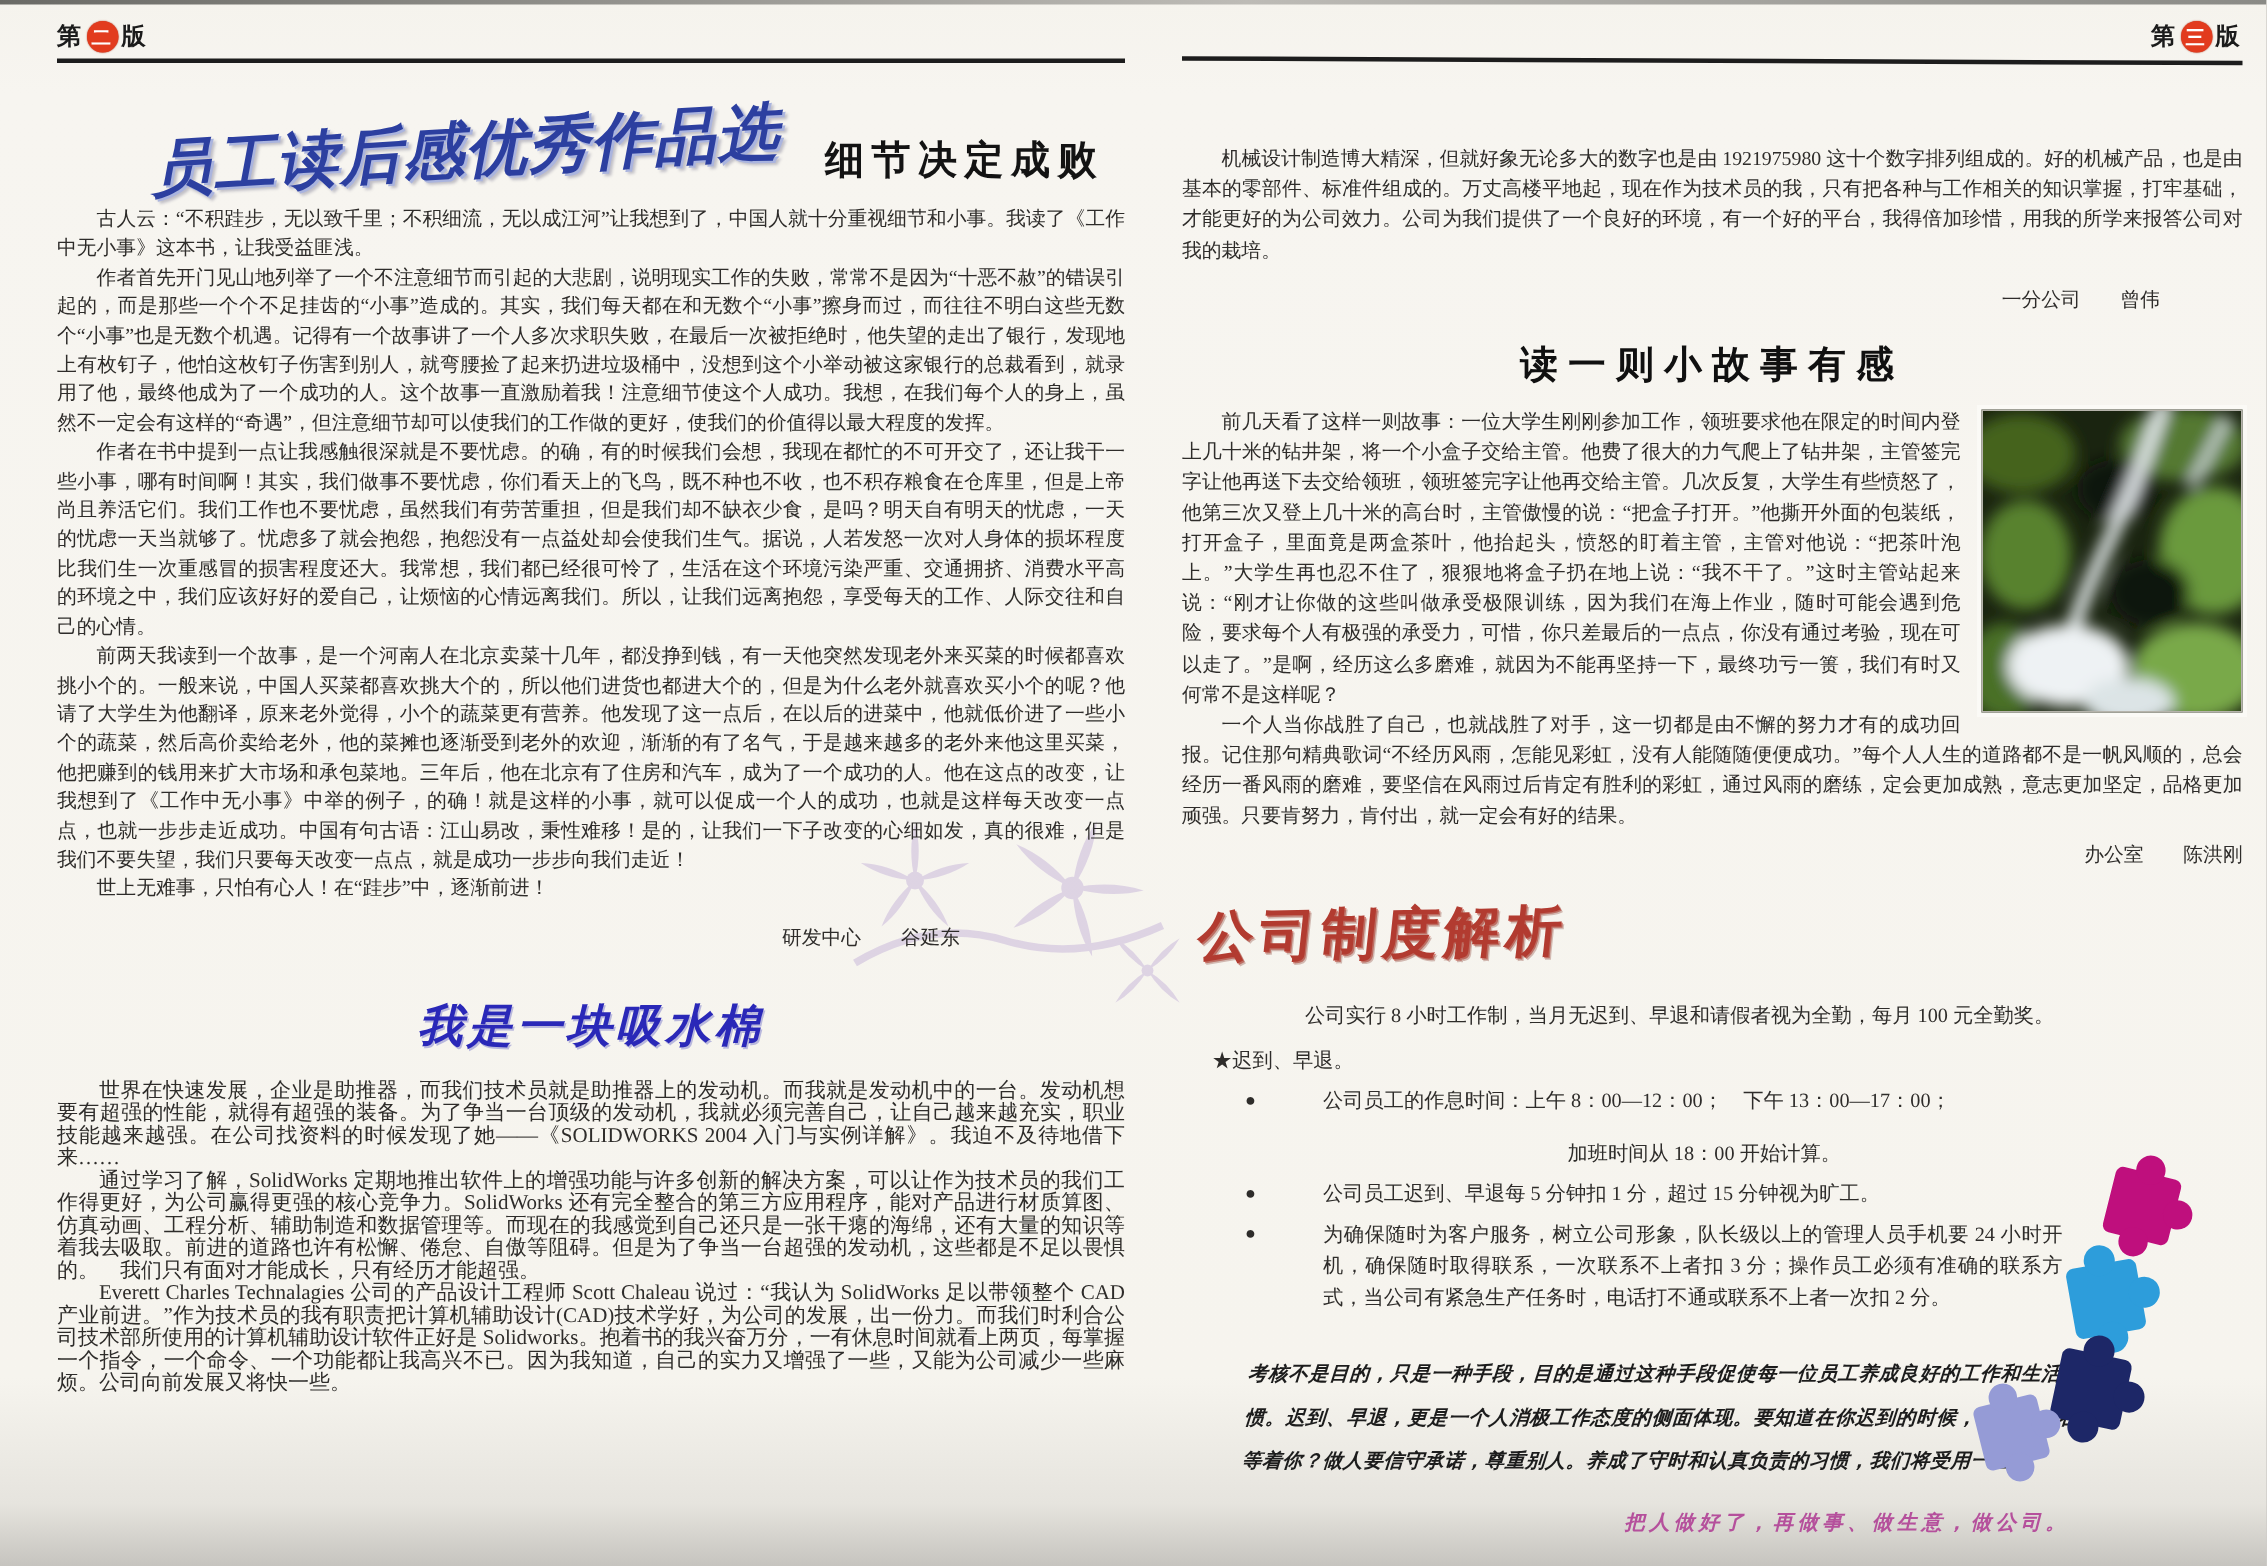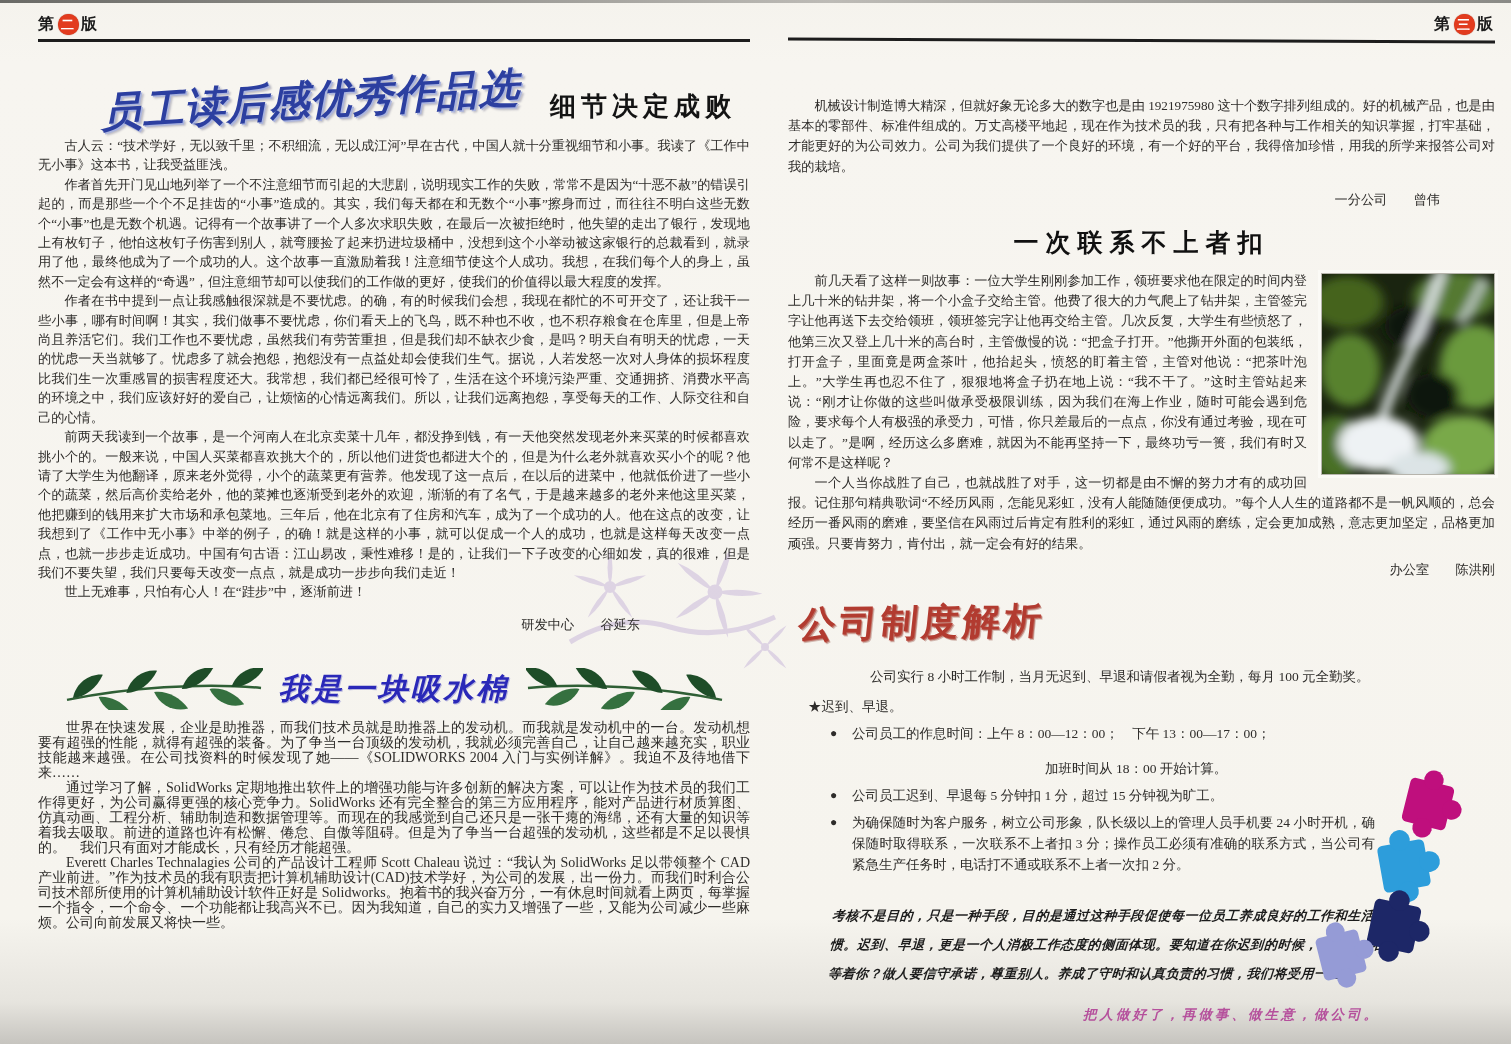--- a/index.html
+++ b/index.html
@@ -24,21 +24,21 @@
   .main-title{font-size:41px;font-weight:bold;font-style:italic;color:#2c3fa0;letter-spacing:1px;
     transform:rotate(-3.5deg);text-shadow:1.5px 1.5px 0 #aab4de,3px 3px 2px rgba(50,50,90,.28);white-space:nowrap;}
   .sub-title{font-size:26px;font-weight:bold;letter-spacing:5px;color:#131313;
     font-family:"Liberation Sans",sans-serif;padding-bottom:4px;white-space:nowrap;}
   .art1{margin-top:8px;font-size:13.2px;line-height:19.4px;text-align:justify;}
   .art1 p,.art3 p,.story p,.art2-body p{margin:0;text-indent:2em;}
   .sig{text-align:right;margin-top:13px;}
   .sig1{padding-right:110px;}
   .ornament{position:absolute;left:512px;top:518px;width:240px;height:140px;z-index:-1;}
 
-  .art2-head{display:flex;align-items:flex-end;justify-content:center;gap:16px;margin-top:24px;height:52px;}
+  .art2-head{display:flex;align-items:center;justify-content:center;gap:16px;margin-top:24px;height:52px;flex-direction:column;}
   .title2{font-size:30px;font-weight:bold;font-style:italic;color:#2a28b8;letter-spacing:3px;
     text-shadow:1px 1px 0 rgba(110,110,200,.45);white-space:nowrap;}
   .leaf-branch{width:198px;height:42px;}
   .art2-body{margin-top:10px;font-size:14px;line-height:15px;text-align:justify;}
 
   
   .art3{margin-top:54px;font-size:13.2px;line-height:20.2px;text-align:justify;}
   .sig3{padding-right:55px;}
   .title4{text-align:center;font-size:25px;font-weight:bold;letter-spacing:7px;color:#101010;margin-top:16px;}
   .story{margin-top:12px;font-size:13.2px;line-height:20.2px;text-align:justify;}
@@ -48,21 +48,21 @@
   .sig4{text-align:right;padding-left:100px;margin-top:6px;}
   .title5{margin:20px 0 0 8px;font-size:37px;font-weight:bold;letter-spacing:4px;color:#b23b30;
     font-family:"Liberation Sans",sans-serif;transform:skewX(-7deg) rotate(-1deg);transform-origin:left bottom;
     text-shadow:2px 2px 0 rgba(125,45,32,.30),1px 1px 0 #d8887e;white-space:nowrap;width:max-content;}
   .rules{width:648px;font-size:13.5px;line-height:21px;}
   .rules .intro{margin:16px 0 0 55px;text-indent:2em;width:585px;font-family:Liberation Serif, serif;}
   .rules .star{margin:9px 0 0 20px;}
   .rules .bullets{margin:4px 0 0 42px;width:545px;}
   .bullet-row{display:flex;margin-top:6px;}
   .bullet-mark{width:22px;flex:0 0 22px;font-size:12px;line-height:21px;}
-  .bullet-text{flex:1;text-align:justify;}
+  .bullet-text{flex:1;text-align:justify;margin-left:30px;}
   .bullet-sub{padding-left:215px;margin-top:14px;}
   .note{margin:26px 0 0 42px;width:556px;font-size:13px;line-height:29px;font-weight:bold;font-style:italic;
     letter-spacing:.5px;color:#1c1c1c;transform:skewX(-4deg);text-align:justify;}
   .motto{margin:16px 0 0 295px;color:#b5509c;font-weight:bold;font-style:italic;
     font-size:13.5px;letter-spacing:3px;white-space:nowrap;}
   .puzzle{position:absolute;right:2px;bottom:6px;width:178px;height:258px;}
 </style>
 </head>
 <body>
 
@@ -107,21 +107,21 @@
           <path d="M0,0 Q5,-20 0,-38 Q-5,-20 0,0" transform="rotate(135)"></path>
           <path d="M0,0 Q5,-20 0,-38 Q-5,-20 0,0" transform="rotate(225)"></path>
           <path d="M0,0 Q5,-20 0,-38 Q-5,-20 0,0" transform="rotate(315)"></path>
           <circle r="5"></circle>
         </g>
         <path d="M20,110 Q70,80 120,95 Q170,110 225,85" fill="none" stroke="#cfc0dd" stroke-width="5"></path>
       </g>
     </svg>
 
     <div class="art1">
-      <p>古人云：“技术学好，无以致千里；不积细流，无以成江河”早在古代，中国人就十分重视细节和小事。我读了《工作中无小事》这本书，让我受益匪浅。</p>
+      <p>古人云：“不积跬步，无以致千里；不积细流，无以成江河”让我想到了，中国人就十分重视细节和小事。我读了《工作中无小事》这本书，让我受益匪浅。</p>
       <p>作者首先开门见山地列举了一个不注意细节而引起的大悲剧，说明现实工作的失败，常常不是因为“十恶不赦”的错误引起的，而是那些一个个不足挂齿的“小事”造成的。其实，我们每天都在和无数个“小事”擦身而过，而往往不明白这些无数个“小事”也是无数个机遇。记得有一个故事讲了一个人多次求职失败，在最后一次被拒绝时，他失望的走出了银行，发现地上有枚钉子，他怕这枚钉子伤害到别人，就弯腰捡了起来扔进垃圾桶中，没想到这个小举动被这家银行的总裁看到，就录用了他，最终他成为了一个成功的人。这个故事一直激励着我！注意细节使这个人成功。我想，在我们每个人的身上，虽然不一定会有这样的“奇遇”，但注意细节却可以使我们的工作做的更好，使我们的价值得以最大程度的发挥。</p>
       <p>作者在书中提到一点让我感触很深就是不要忧虑。的确，有的时候我们会想，我现在都忙的不可开交了，还让我干一些小事，哪有时间啊！其实，我们做事不要忧虑，你们看天上的飞鸟，既不种也不收，也不积存粮食在仓库里，但是上帝尚且养活它们。我们工作也不要忧虑，虽然我们有劳苦重担，但是我们却不缺衣少食，是吗？明天自有明天的忧虑，一天的忧虑一天当就够了。忧虑多了就会抱怨，抱怨没有一点益处却会使我们生气。据说，人若发怒一次对人身体的损坏程度比我们生一次重感冒的损害程度还大。我常想，我们都已经很可怜了，生活在这个环境污染严重、交通拥挤、消费水平高的环境之中，我们应该好好的爱自己，让烦恼的心情远离我们。所以，让我们远离抱怨，享受每天的工作、人际交往和自己的心情。</p>
       <p>前两天我读到一个故事，是一个河南人在北京卖菜十几年，都没挣到钱，有一天他突然发现老外来买菜的时候都喜欢挑小个的。一般来说，中国人买菜都喜欢挑大个的，所以他们进货也都进大个的，但是为什么老外就喜欢买小个的呢？他请了大学生为他翻译，原来老外觉得，小个的蔬菜更有营养。他发现了这一点后，在以后的进菜中，他就低价进了一些小个的蔬菜，然后高价卖给老外，他的菜摊也逐渐受到老外的欢迎，渐渐的有了名气，于是越来越多的老外来他这里买菜，他把赚到的钱用来扩大市场和承包菜地。三年后，他在北京有了住房和汽车，成为了一个成功的人。他在这点的改变，让我想到了《工作中无小事》中举的例子，的确！就是这样的小事，就可以促成一个人的成功，也就是这样每天改变一点点，也就一步步走近成功。中国有句古语：江山易改，秉性难移！是的，让我们一下子改变的心细如发，真的很难，但是我们不要失望，我们只要每天改变一点点，就是成功一步步向我们走近！</p>
       <p>世上无难事，只怕有心人！在“跬步”中，逐渐前进！</p>
       <div class="sig sig1">研发中心　　谷延东</div>
     </div>
 
     <div class="art2-head">
       <svg class="leaf-branch" viewBox="0 0 200 42">
         <path d="M2,32 C60,20 140,14 198,20" stroke="#2f5f35" stroke-width="2.5" fill="none"></path>
@@ -165,21 +165,21 @@
       </span>
       <span>版</span>
     </div>
     <div class="hdr-rule"></div>
 
     <div class="art3">
       <p>机械设计制造博大精深，但就好象无论多大的数字也是由 1921975980 这十个数字排列组成的。好的机械产品，也是由基本的零部件、标准件组成的。万丈高楼平地起，现在作为技术员的我，只有把各种与工作相关的知识掌握，打牢基础，才能更好的为公司效力。公司为我们提供了一个良好的环境，有一个好的平台，我得倍加珍惜，用我的所学来报答公司对我的栽培。</p>
       <div class="sig sig3">一分公司　　曾伟</div>
     </div>
 
-    <div class="title4">一次联系不上者扣</div>
+    <div class="title4">读一则小故事有感</div>
 
     <div class="story">
       <div class="photo">
         <svg viewBox="0 0 170 198" preserveAspectRatio="none">
           <defs>
               <filter id="wb" x="-30%" y="-30%" width="160%" height="160%">
                 <feGaussianBlur stdDeviation="5"></feGaussianBlur>
               </filter>
             </defs>
           <rect width="170" height="198" fill="#1a2410"></rect>

